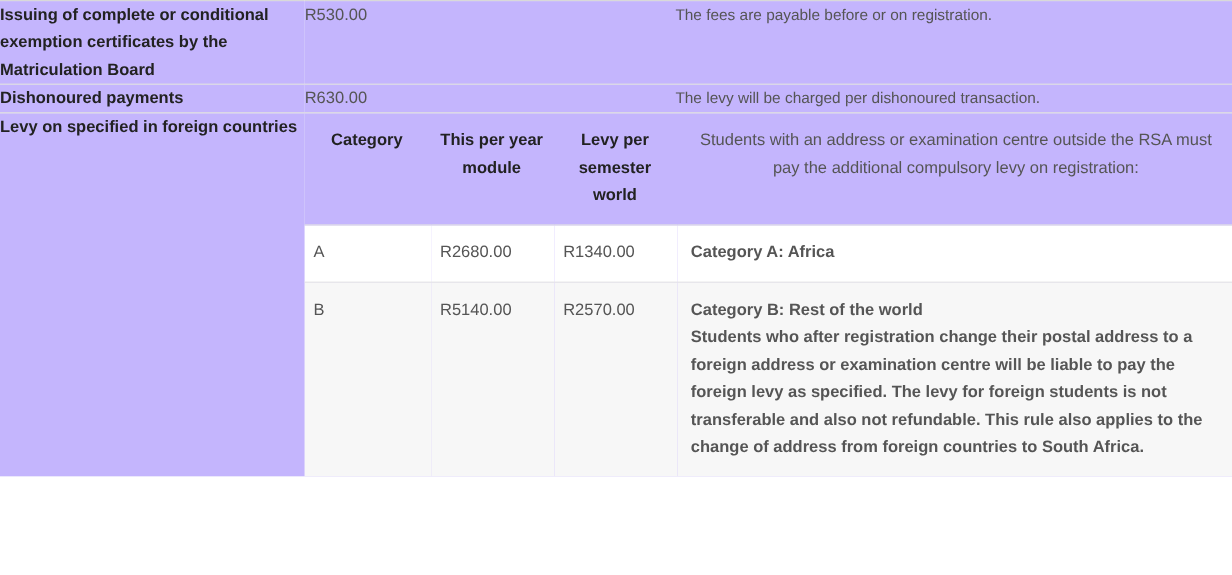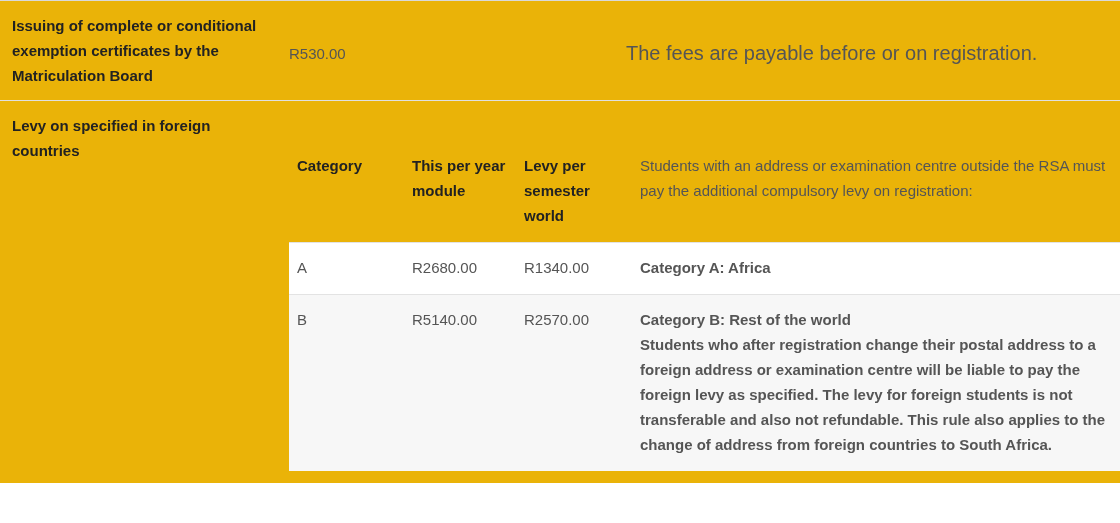--- a/index.html
+++ b/index.html
@@ -26,22 +26,22 @@
 
   .fees-table > tbody > tr {
     border-top: 1px solid #e0e0e0;
   }
   .fees-table > tbody > tr:first-child {
     border-top: 1px solid #d9d9d9;
   }
 
   .fees-table > tbody > tr > td {
     vertical-align: top;
-    padding: 12px;
-    background: #eab308;
+    padding: 0;
+    background: #c4b5fd;
   }
 
   
   .col-label   { width: 277px; }
   .col-rest    { width: 843px; }
 
   .cell-label {
     font-weight: bold;
     color: #222222;
     font-size: 15px;
@@ -52,49 +52,49 @@
   .cell-amount {
     color: #555555;
     font-size: 15px;
     line-height: 25px;
     padding: 12px 10px 14px 10px;
     width: 337px;
   }
 
   .cell-desc {
     color: #555555;
-    font-size: 20px;
+    font-size: 14px;
     line-height: 25px;
     padding: 12px 14px 14px 12px;
   }
 
   
   .sub-table {
     width: 843px;
     border-collapse: collapse;
     table-layout: fixed;
-    margin-top: 28px;
   }
   .sub-table td, .sub-table th {
     vertical-align: top;
     text-align: left;
     font-weight: normal;
     padding: 0;
   }
   .sub-col-cat  { width: 115px; }
   .sub-col-year { width: 112px; }
   .sub-col-sem  { width: 112px; }
   .sub-col-desc { width: 504px; }
 
   .sub-table tr.sub-head > th {
     font-weight: bold;
     color: #222222;
     font-size: 15px;
     line-height: 25px;
     padding: 12px 10px 14px 8px;
+    text-align: center;
   }
   .sub-table tr.sub-head > th.sub-desc-head {
     font-weight: normal;
     color: #555555;
     padding-left: 12px;
   }
 
   .sub-table tr.sub-row {
     border-top: 1px solid #e3e3e3;
   }
@@ -139,20 +139,37 @@
           <tbody>
             <tr>
               <td class="cell-amount">R530.00</td>
               <td class="cell-desc">The fees are payable before or on registration.</td>
             </tr>
           </tbody>
         </table>
       </td>
     </tr>
 
+    <tr>
+      <td class="cell-label">Dishonoured payments</td>
+      <td>
+        <table class="sub-table">
+          <colgroup>
+            <col style="width:337px">
+            <col style="width:506px">
+          </colgroup>
+          <tbody>
+            <tr>
+              <td class="cell-amount">R630.00</td>
+              <td class="cell-desc">The levy will be charged per dishonoured transaction.</td>
+            </tr>
+          </tbody>
+        </table>
+      </td>
+    </tr>
 
     <tr>
       <td class="cell-label">Levy on specified in foreign countries</td>
       <td>
         <table class="sub-table">
           <colgroup>
             <col class="sub-col-cat">
             <col class="sub-col-year">
             <col class="sub-col-sem">
             <col class="sub-col-desc">

